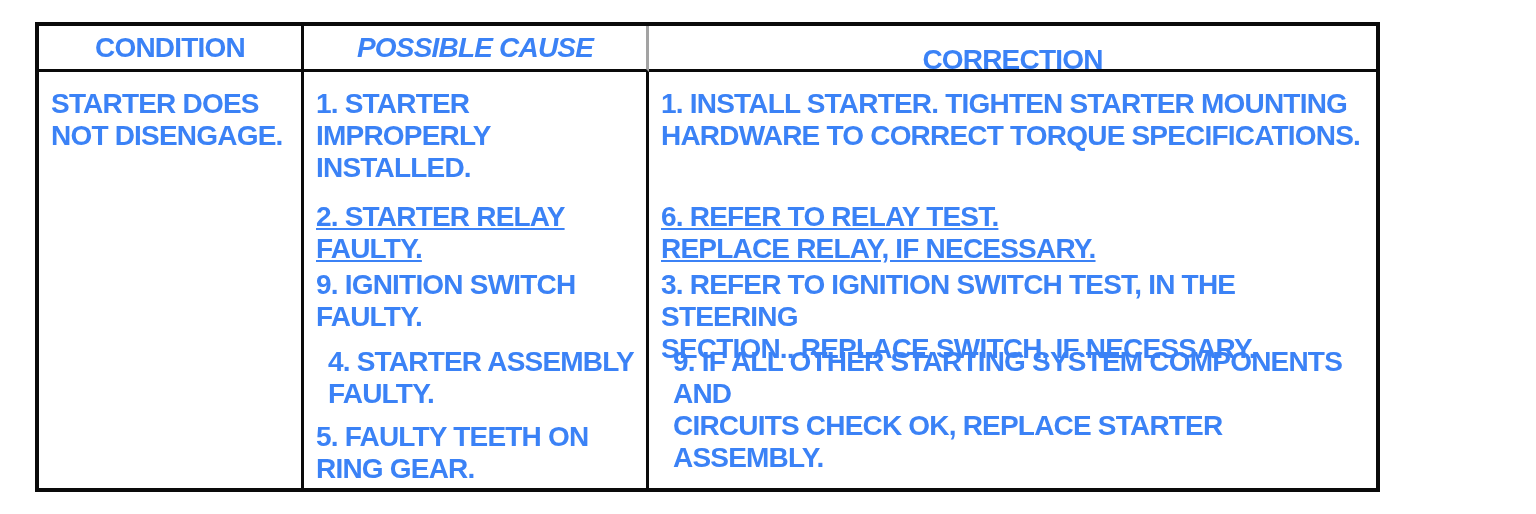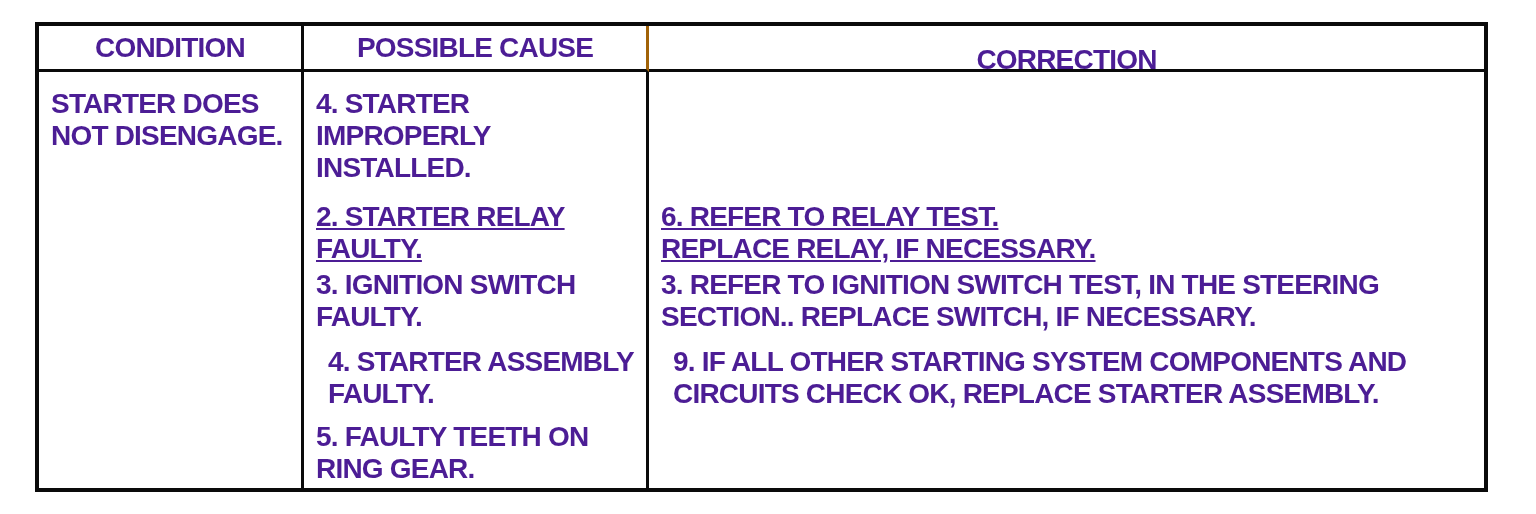--- a/index.html
+++ b/index.html
@@ -5,41 +5,41 @@
   * { margin: 0; padding: 0; box-sizing: border-box; }
   html, body {
     width: 1536px; height: 514px;
     background: #ffffff;
     overflow: hidden;
     font-family: "Liberation Sans", "DejaVu Sans", sans-serif;
   }
   .table-wrap {
     position: absolute;
     left: 35px; top: 22px;
-    width: 1453px; height: 470px;
+    width: 1345px; height: 470px;
     border: 4px solid #0a0a0a;
     background: #ffffff;
     display: grid;
     grid-template-columns: 265px 345px 1fr;
     grid-template-rows: 46px 129px 68px 77px 75px auto;
-    color: #4c1d95;
+    color: #3b82f6;
     font-weight: 700;
     font-size: 28px;
     letter-spacing: -0.8px;
     line-height: 32px;
   }
   .hcell {
     border-bottom: 3px solid #0a0a0a;
     display: flex;
     align-items: center;
     justify-content: center;
     white-space: nowrap;
   }
   .h1 { grid-row: 1; grid-column: 1; border-right: 3px solid #0a0a0a; }
-  .h2 { grid-row: 1; grid-column: 2; border-right: 3px solid #a16207; }
+  .h2 { grid-row: 1; grid-column: 2; border-right: 3px solid #a3a3a3; font-style: italic; }
   .h3 { grid-row: 1; grid-column: 3; margin-top: 24px; }
   .cond {
     grid-row: 2 / 7; grid-column: 1;
     border-right: 3px solid #0a0a0a;
     padding: 16px 6px 16px 12px;
     white-space: pre-line;
   }
   .cause {
     grid-column: 2;
     border-right: 3px solid #0a0a0a;
@@ -61,31 +61,33 @@
 <body>
 
 <div class="table-wrap">
   <div class="hcell h1">CONDITION</div>
   <div class="hcell h2">POSSIBLE CAUSE</div>
   <div class="hcell h3">CORRECTION</div>
 
   <div class="cond">STARTER DOES
 NOT DISENGAGE.</div>
 
-  <div class="cause r1">4. STARTER
+  <div class="cause r1">1. STARTER
 IMPROPERLY
 INSTALLED.</div>
   <div class="cause r2">2. STARTER RELAY
 FAULTY.</div>
-  <div class="cause r3">3. IGNITION SWITCH
+  <div class="cause r3">9. IGNITION SWITCH
 FAULTY.</div>
   <div class="cause r4">4. STARTER ASSEMBLY
 FAULTY.</div>
   <div class="cause r5">5. FAULTY TEETH ON
 RING GEAR.</div>
 
+  <div class="corr r1">1. INSTALL STARTER. TIGHTEN STARTER MOUNTING
+HARDWARE TO CORRECT TORQUE SPECIFICATIONS.</div>
   <div class="corr r2">6. REFER TO RELAY TEST.
 REPLACE RELAY, IF NECESSARY.</div>
   <div class="corr r3">3. REFER TO IGNITION SWITCH TEST, IN THE STEERING
 SECTION.. REPLACE SWITCH, IF NECESSARY.</div>
   <div class="corr r4">9. IF ALL OTHER STARTING SYSTEM COMPONENTS AND
 CIRCUITS CHECK OK, REPLACE STARTER ASSEMBLY.</div>
 </div>
 
 </body></html>

